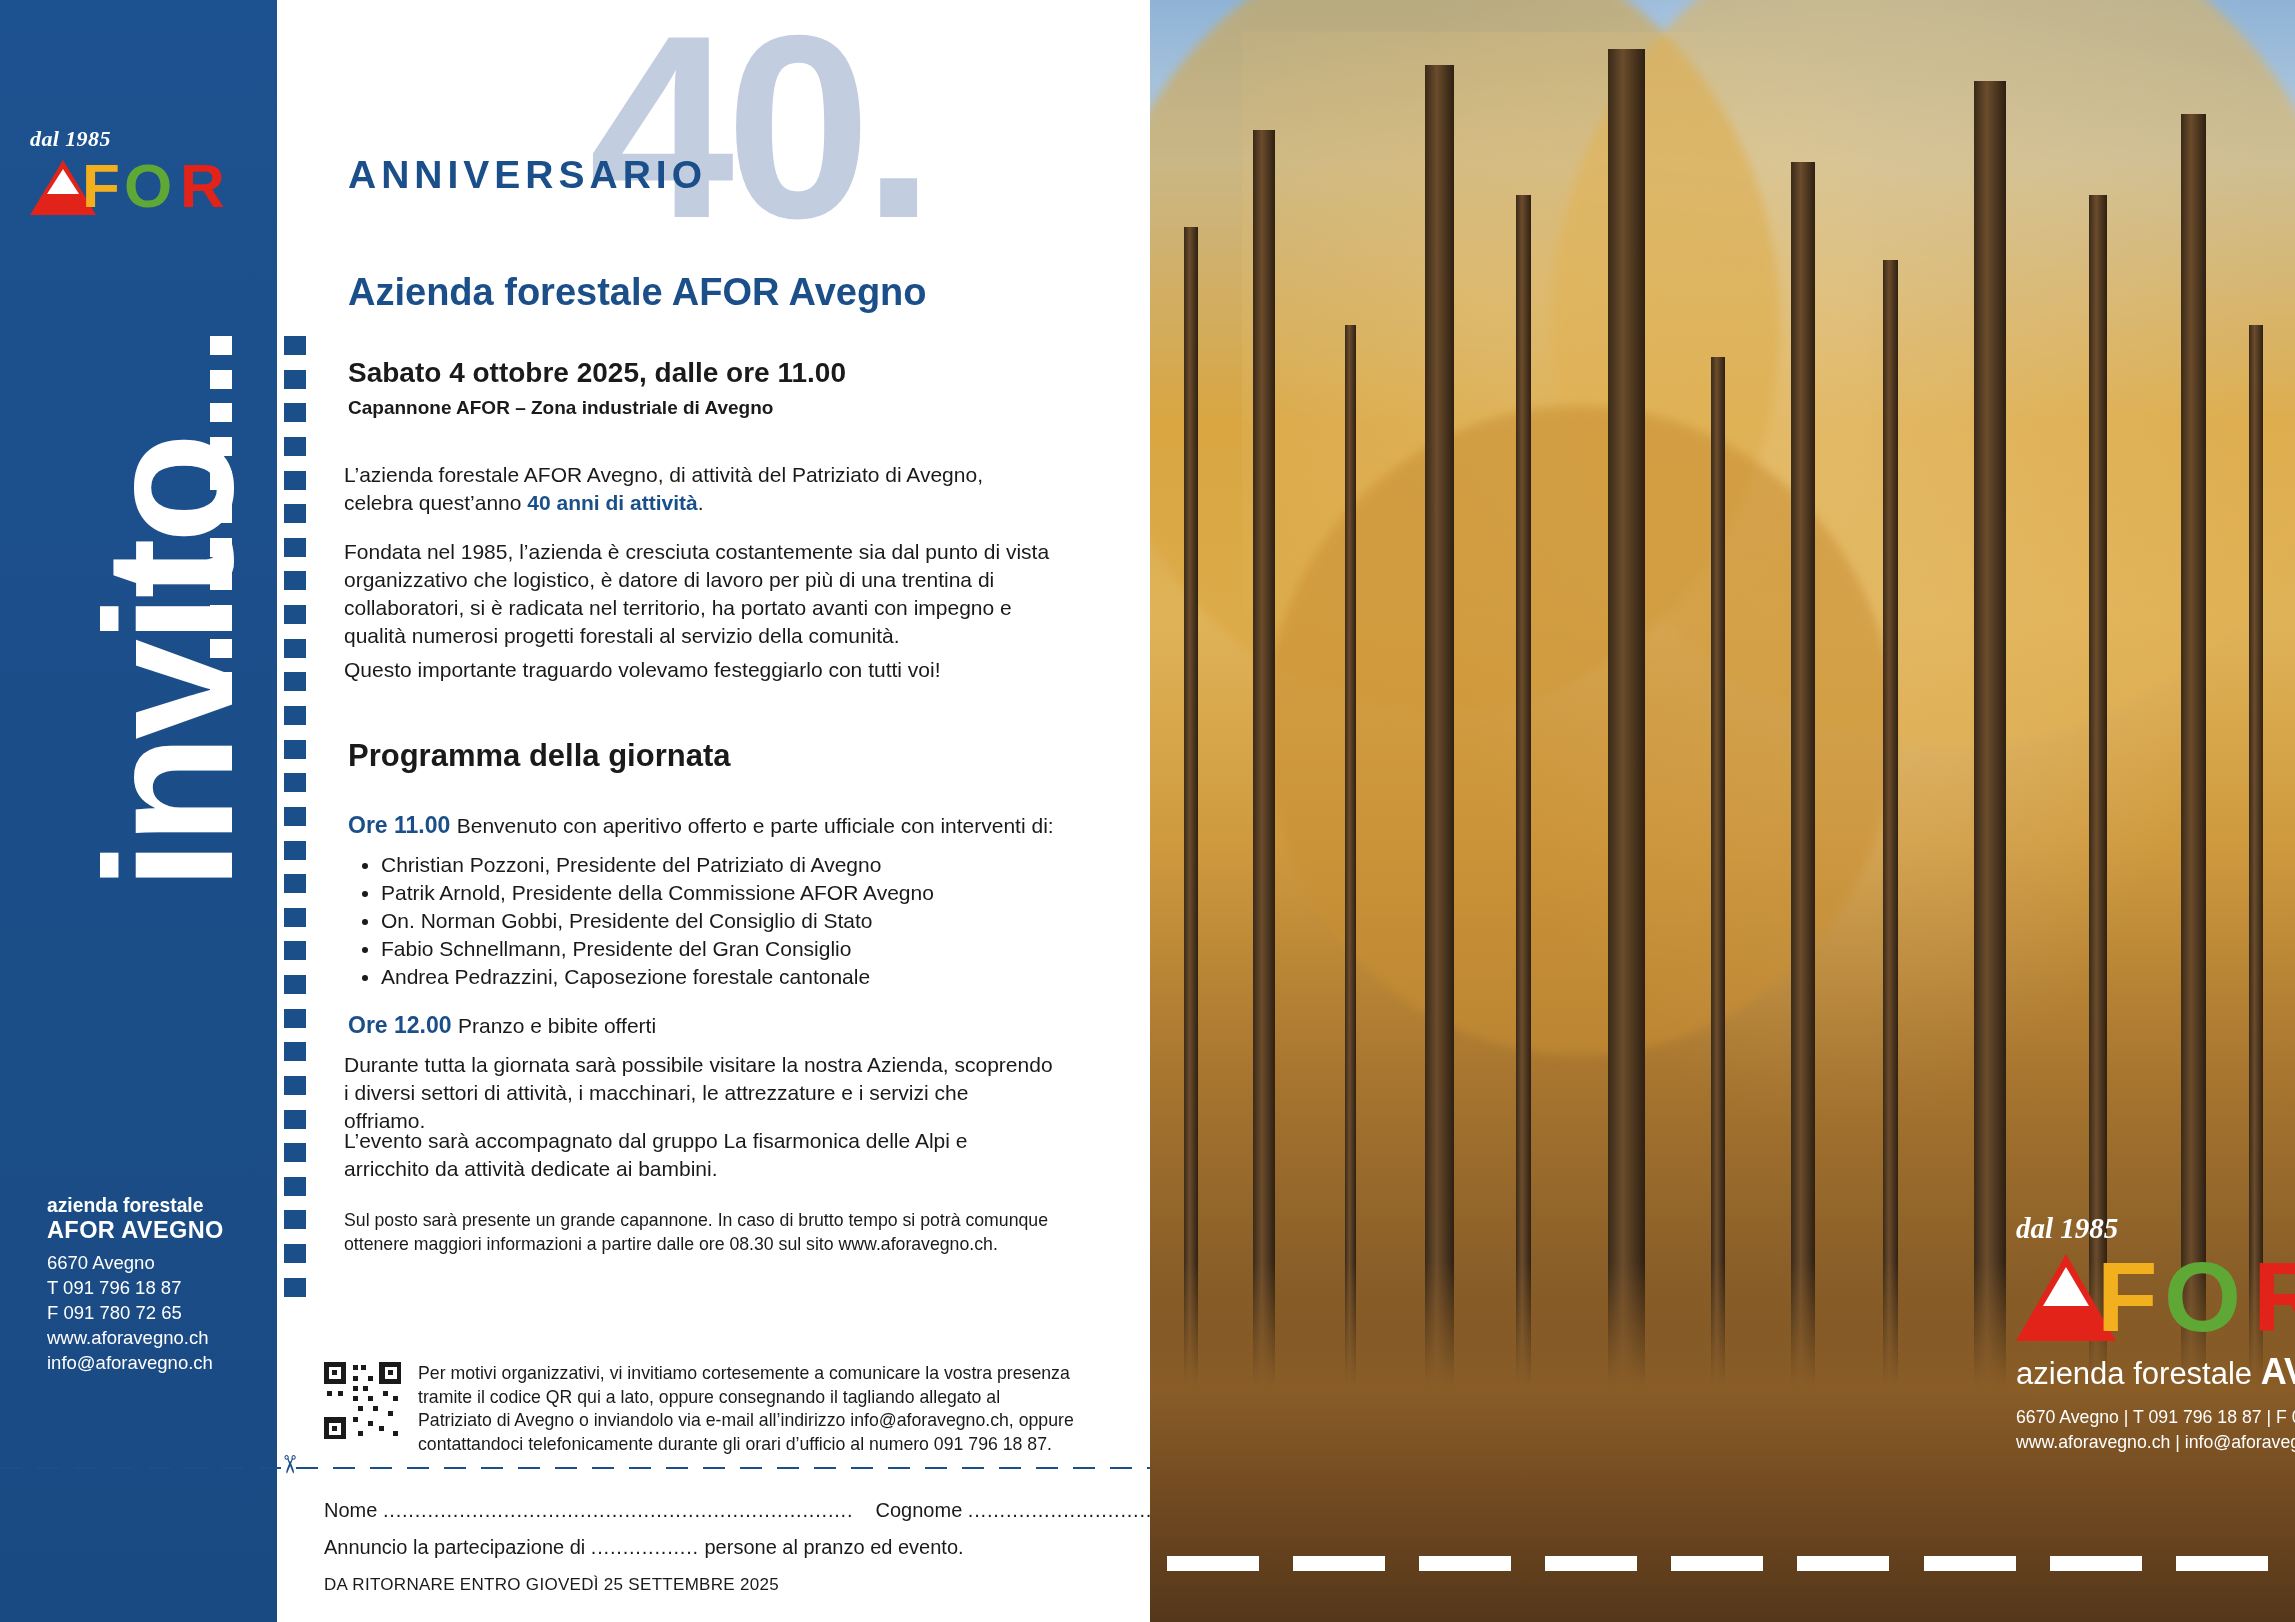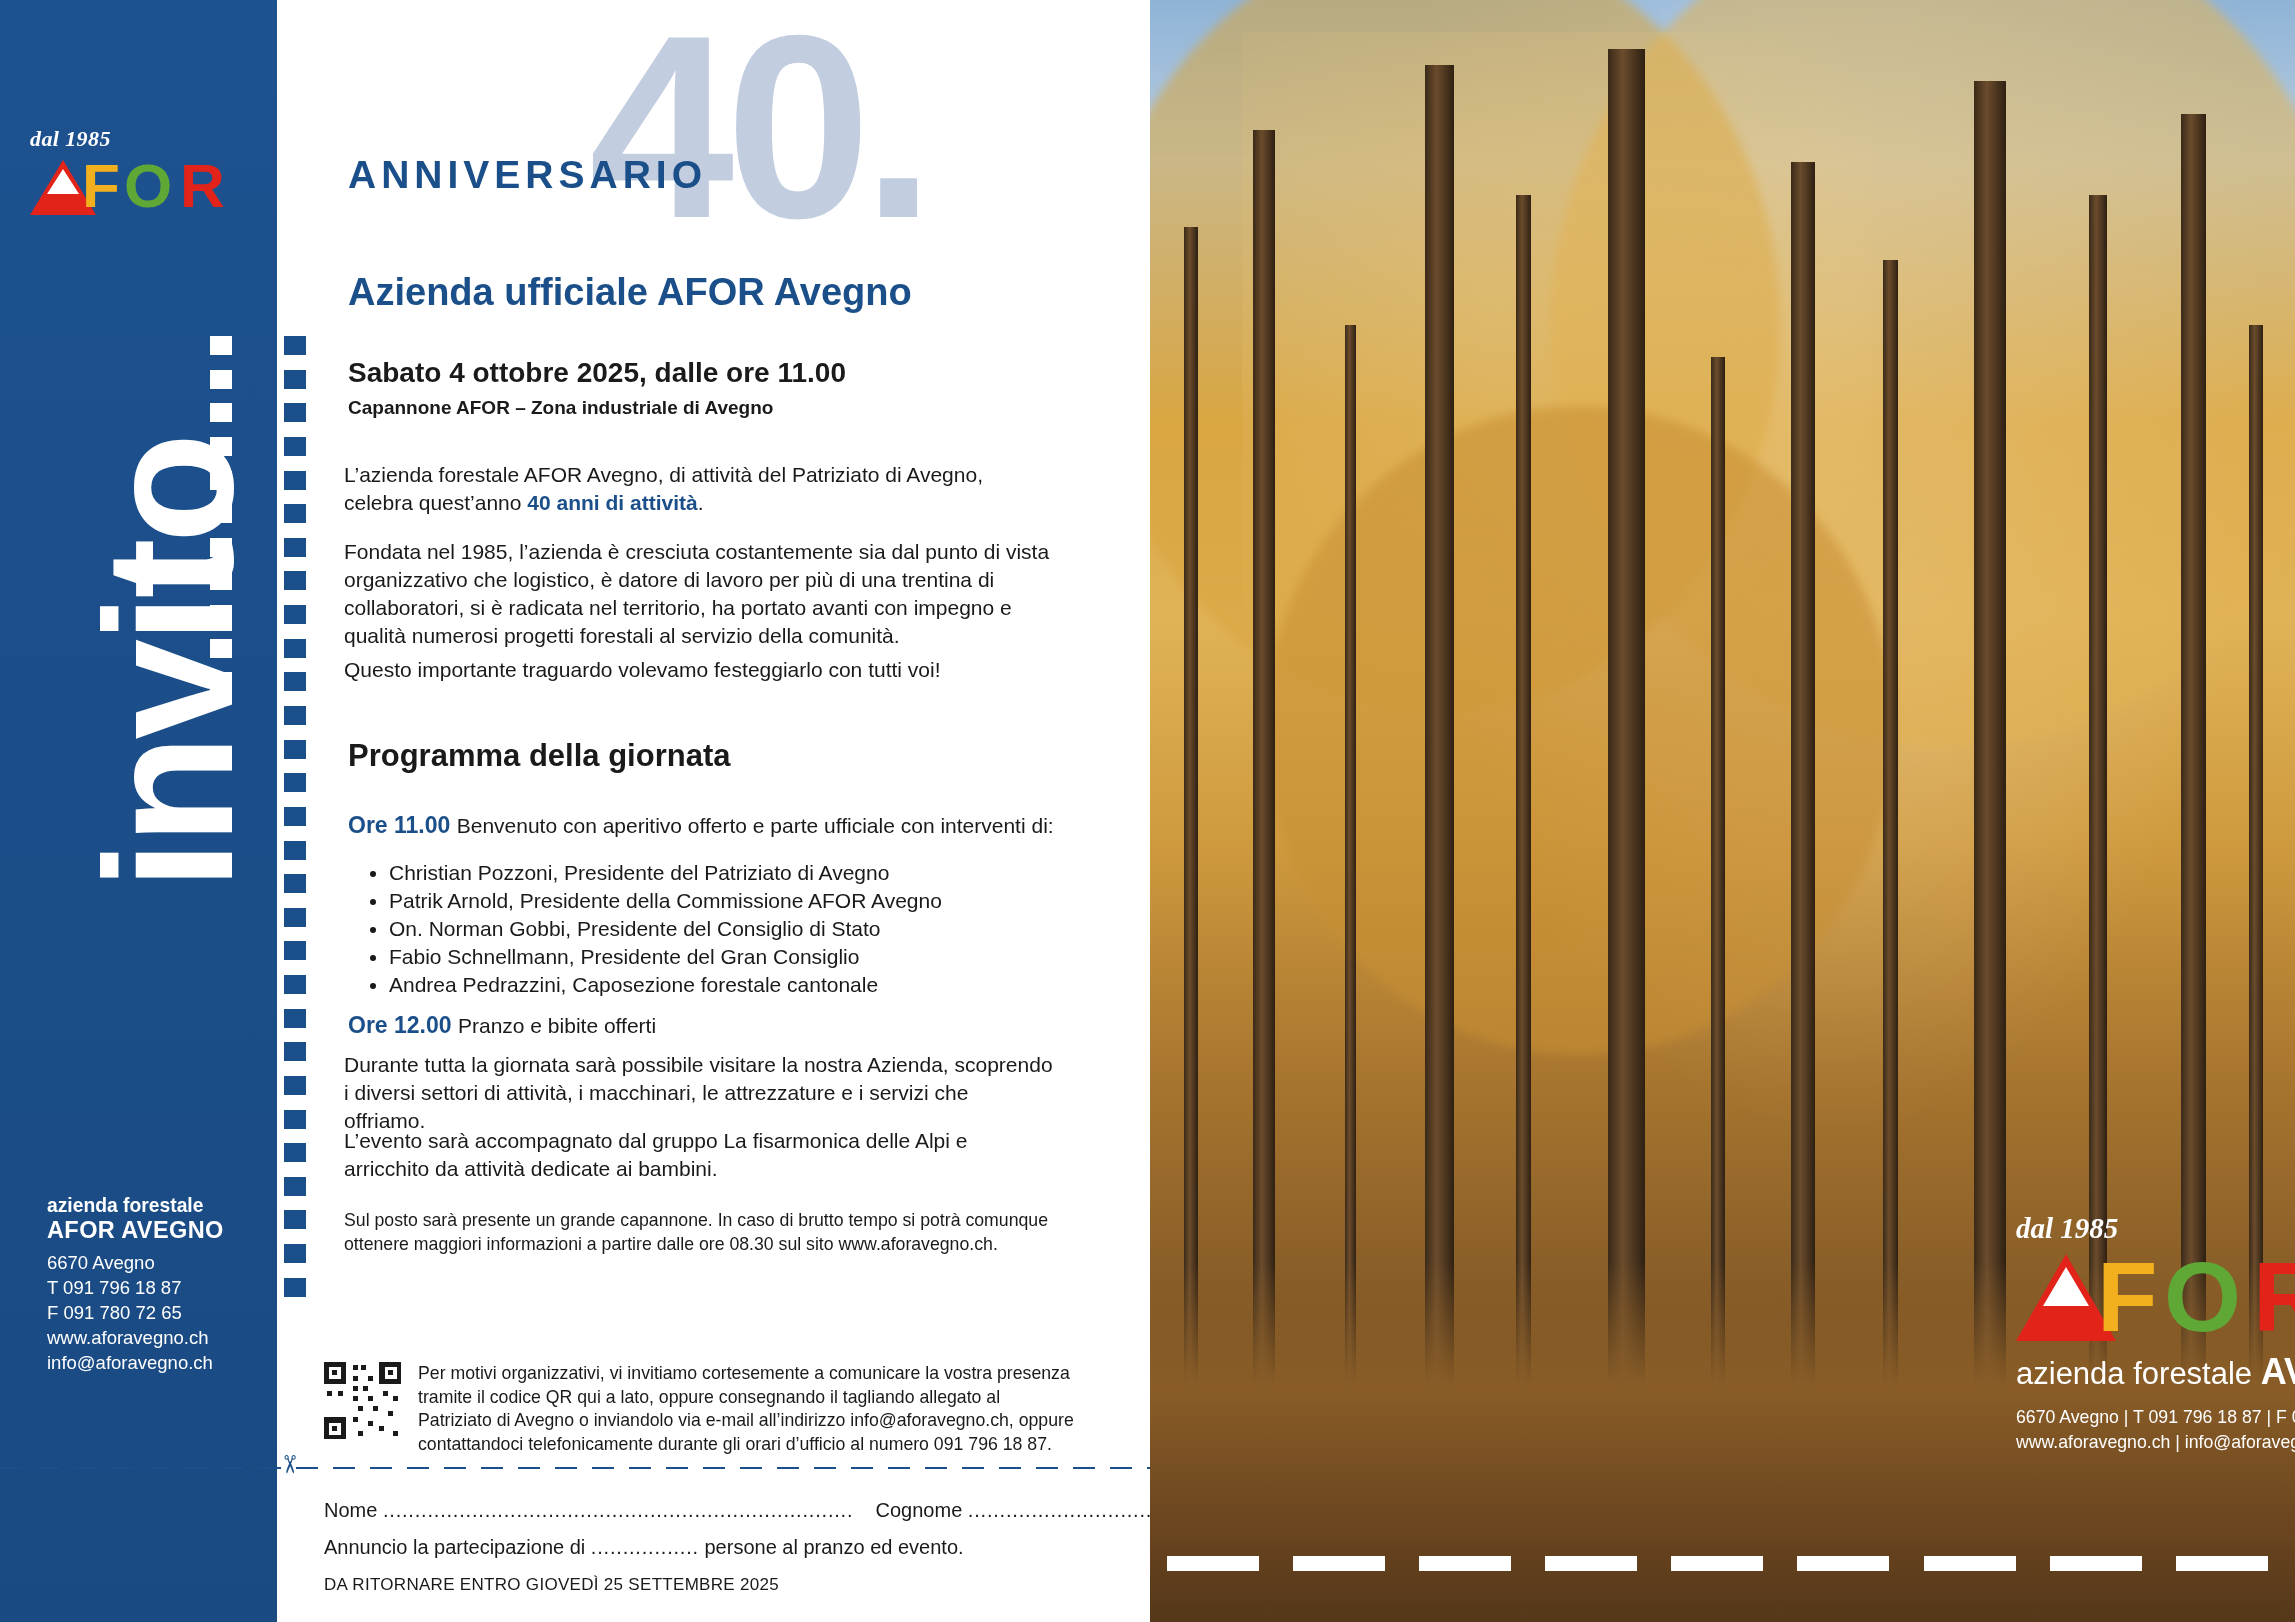--- a/index.html
+++ b/index.html
@@ -70,21 +70,21 @@
   .p3{top:656px;}
 
   .prog-title{position:absolute;left:36px;top:738px;font-weight:bold;font-size:31px;color:#1a1a1a;}
   .ore{position:absolute;left:36px;font-weight:bold;font-size:23px;color:#1b4f8a;}
   .ore span.txt{color:#1a1a1a;font-weight:normal;font-size:21px;}
   .ore1{top:812px;}
   .ore2{top:1012px;}
 
   .speakers{position:absolute;left:34px;top:851px;width:706px;font-size:21px;line-height:28px;color:#1a1a1a;}
   .speakers li{margin-left:15px;}
-  .speakers ul{margin:8px;padding-left:20px;list-style:disc;}
+  .speakers ul{margin:0;padding-left:20px;list-style:disc;}
 
   .p4{top:1051px;}
   .p5{top:1127px;}
 
   .small-note{position:absolute;left:32px;top:1209px;width:715px;font-size:17.7px;line-height:23.5px;color:#1a1a1a;}
   .closing{position:absolute;left:32px;top:1282px;width:715px;font-weight:bold;font-size:25px;line-height:34px;color:#1b4f8a;}
 
   .qrblock{position:absolute;left:324px;top:1362px;width:757px;}
   .qr{position:absolute;left:0;top:0;width:77px;height:77px;}
   .qr i{position:absolute;background:#1a1a1a;display:block;}
@@ -210,21 +210,21 @@
       <div class="sm">6670 Avegno</div>
       <div class="sm">T  091 796 18 87</div>
       <div class="sm">F  091 780 72 65</div>
       <div class="sm">www.aforavegno.ch</div>
       <div class="sm">info@aforavegno.ch</div>
     </div>
 
     <div class="content">
       <div class="bignum">40.</div>
       <div class="anniv">ANNIVERSARIO</div>
-      <div class="h-main">Azienda ufficiale AFOR Avegno</div>
+      <div class="h-main">Azienda forestale AFOR Avegno</div>
       <div class="h-date">Sabato 4 ottobre 2025, dalle ore 11.00</div>
       <div class="h-place">Capannone AFOR – Zona industriale di Avegno</div>
 
       <div class="para p1">
         <span>L’azienda forestale AFOR Avegno, di attività del Patriziato di Avegno, celebra quest’anno </span><b>40 anni di attività</b><span>.</span>
       </div>
       <div class="para p2">Fondata nel 1985, l’azienda è cresciuta costantemente sia dal punto di vista organizzativo che logistico, è datore di lavoro per più di una trentina di collaboratori, si è radicata nel territorio, ha portato avanti con impegno e qualità numerosi progetti forestali al servizio della comunità.</div>
       <div class="para p3">Questo importante traguardo volevamo festeggiarlo con tutti voi!</div>
 
       <div class="prog-title">Programma della giornata</div>

